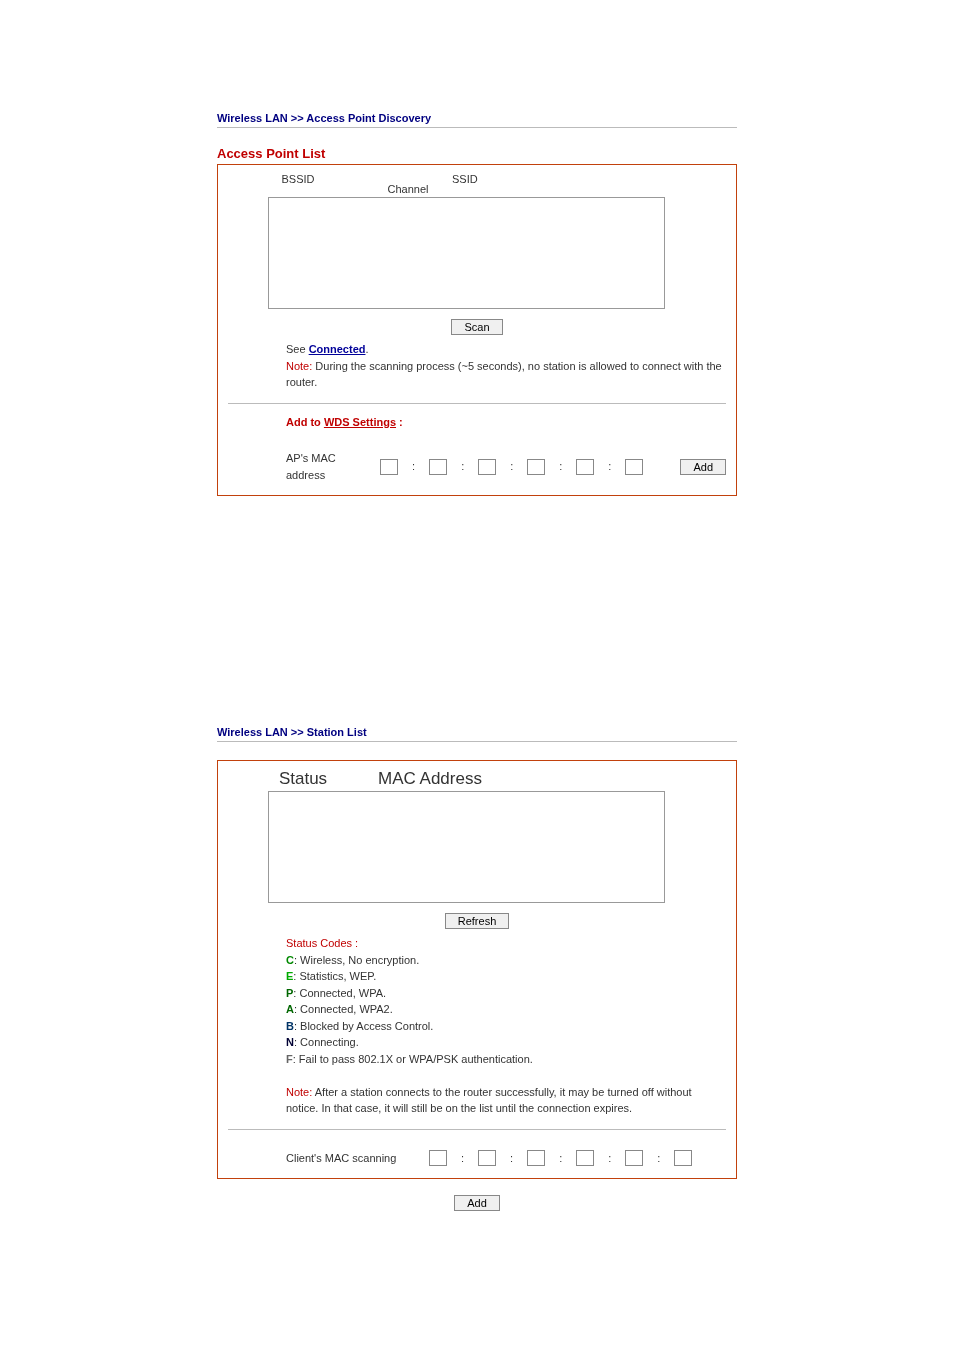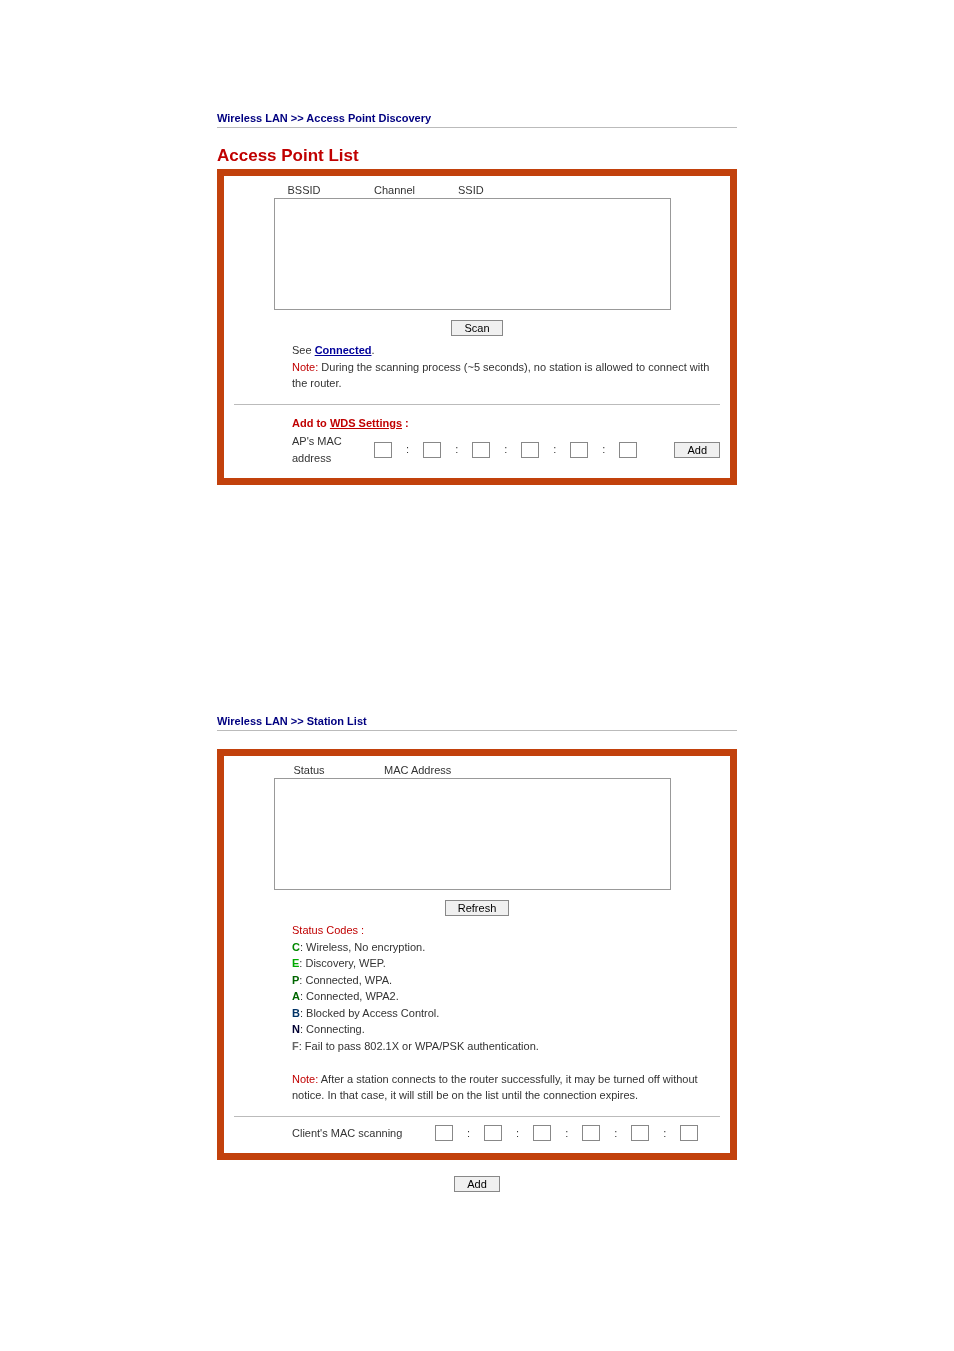--- a/index.html
+++ b/index.html
@@ -27,40 +27,40 @@
   color: #000080;
   padding-top: 112px;
   padding-bottom: 3px;
   border-bottom: 1px solid #bbbbbb;
   margin-bottom: 18px;
 }
 .breadcrumb2 {
   padding-top: 0;
 }
 .section-heading {
-  font-size: 17px;
+  font-size: 13px;
   font-weight: bold;
   color: #c00000;
   margin-bottom: 3px;
 }
 .panel {
-  border: 7px solid #c2410c;
+  border: 1px solid #c2410c;
   background: #ffffff;
   padding: 8px 10px 12px 10px;
   box-sizing: border-box;
   width: 520px;
 }
 .col-headers {
   display: flex;
   font-size: 11px;
   color: #333333;
   margin-bottom: 2px;
 }
 .col-headers .col1 { width: 140px; text-align: center; }
-.col-headers .col2 { width: 80px;  text-align: left; }
+.col-headers .col2 { width: 80px;  text-align: center; margin-top: 10px; }
 .col-headers .col3 { width: 80px;  text-align: left; padding-left: 4px; }
 .listbox {
   width: 395px;
   height: 110px;
   border: 1px solid #999999;
   margin-left: 40px;
   margin-bottom: 10px;
   background: #ffffff;
 }
 .center {
@@ -96,21 +96,21 @@
   margin-top: 10px;
 }
 .subhead a {
   text-decoration: underline;
   font-weight: bold;
   color: #c00000;
 }
 .mac-row {
   display: flex;
   align-items: center;
-  margin-top: 2px;
+  margin-top: 20px;
   gap: 13px;
 }
 .mac-row .label {
   width: 130px;
   color: #333333;
 }
 .mac-box {
   width: 18px;
   height: 16px;
   border: 1px solid #888888;
@@ -128,21 +128,21 @@
 }
 hr.sep {
   border: none;
   border-top: 1px solid #bbbbbb;
   margin: 12px 0 8px 0;
 }
 .gap-between { height: 230px; }
 .status-codes span.code { font-weight: bold; }
 .station-headers {
   display: flex;
-  font-size: 11px;
+  font-size: 17px;
   margin-bottom: 2px;
 }
 .station-headers .scol1 { width: 150px; text-align: center; }
 .station-headers .scol2 { width: 120px; text-align: left; }
 .outside-add { text-align: center; margin-top: 16px; }
 .c-C{color:#008800;}
 .c-E{color:#00aa00;}
 .c-P{color:#006600;}
 .c-A{color:#006600;}
 .c-B{color:#003366;}
@@ -219,21 +219,21 @@
 
       <div class="listbox"></div>
 
       <div class="center">
         <button class="std">Refresh</button>
       </div>
 
       <div class="body-pad status-codes">
         <span class="note-label">Status Codes :</span><br>
         <span class="code c-C">C</span><span>: Wireless, No encryption.</span><br>
-        <span class="code c-E">E</span><span>: Discovery, WEP.</span><br>
+        <span class="code c-E">E</span><span>: Statistics, WEP.</span><br>
         <span class="code c-P">P</span><span>: Connected, WPA.</span><br>
         <span class="code c-A">A</span><span>: Connected, WPA2.</span><br>
         <span class="code c-B">B</span><span>: Blocked by Access Control.</span><br>
         <span class="code c-N">N</span><span>: Connecting.</span><br>
         <span class="code c-F">F</span><span>: Fail to pass 802.1X or WPA/PSK authentication.</span>
         <br><br>
         <span class="note-label">Note: </span><span>After a station connects to the router successfully, it may be turned off without notice. In that case, it will still be on the list until the connection expires.</span>
       </div>
 
       <hr class="sep">

